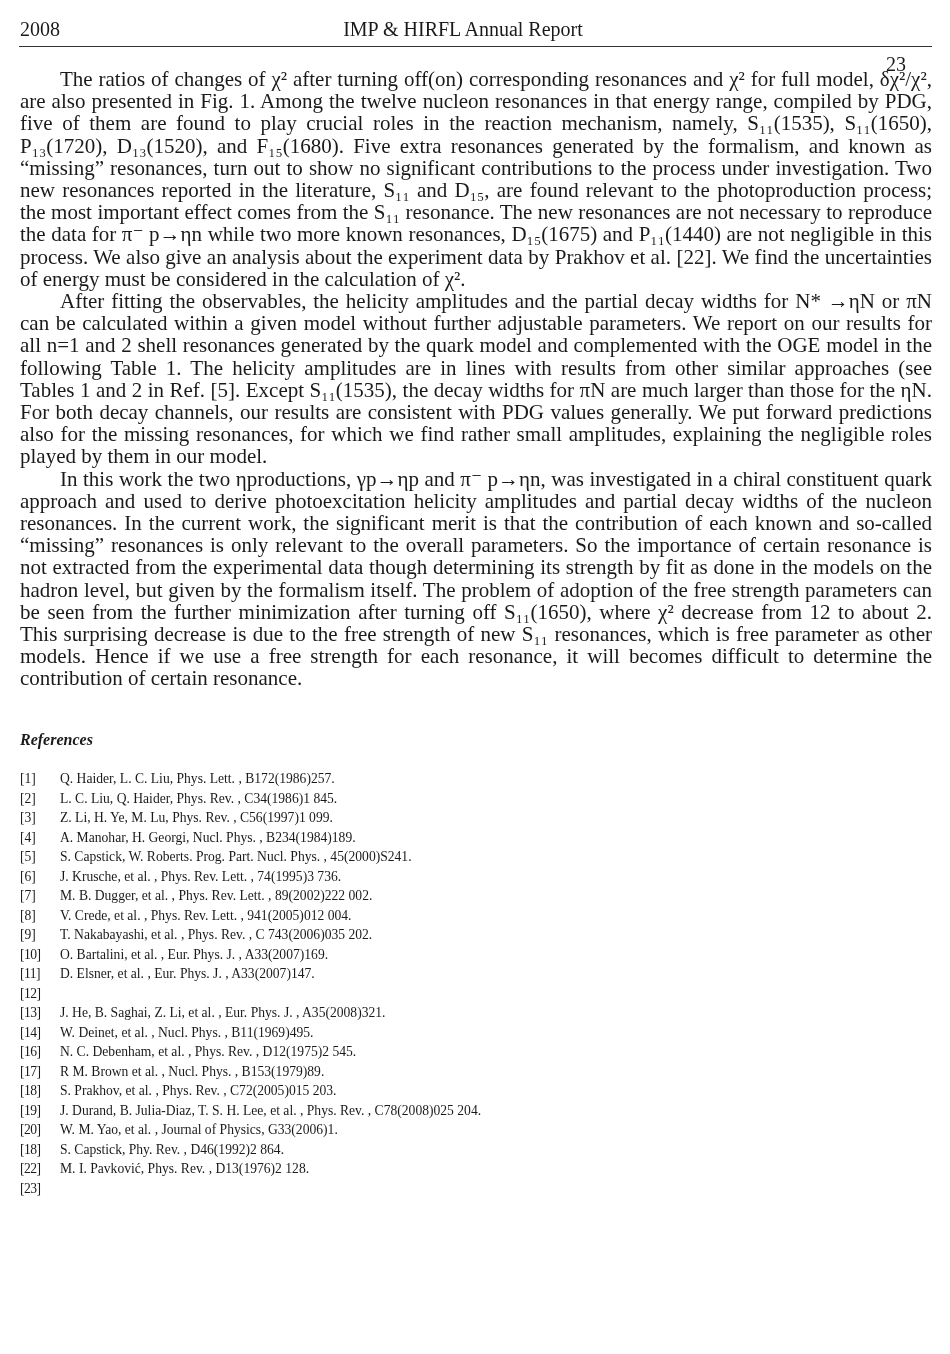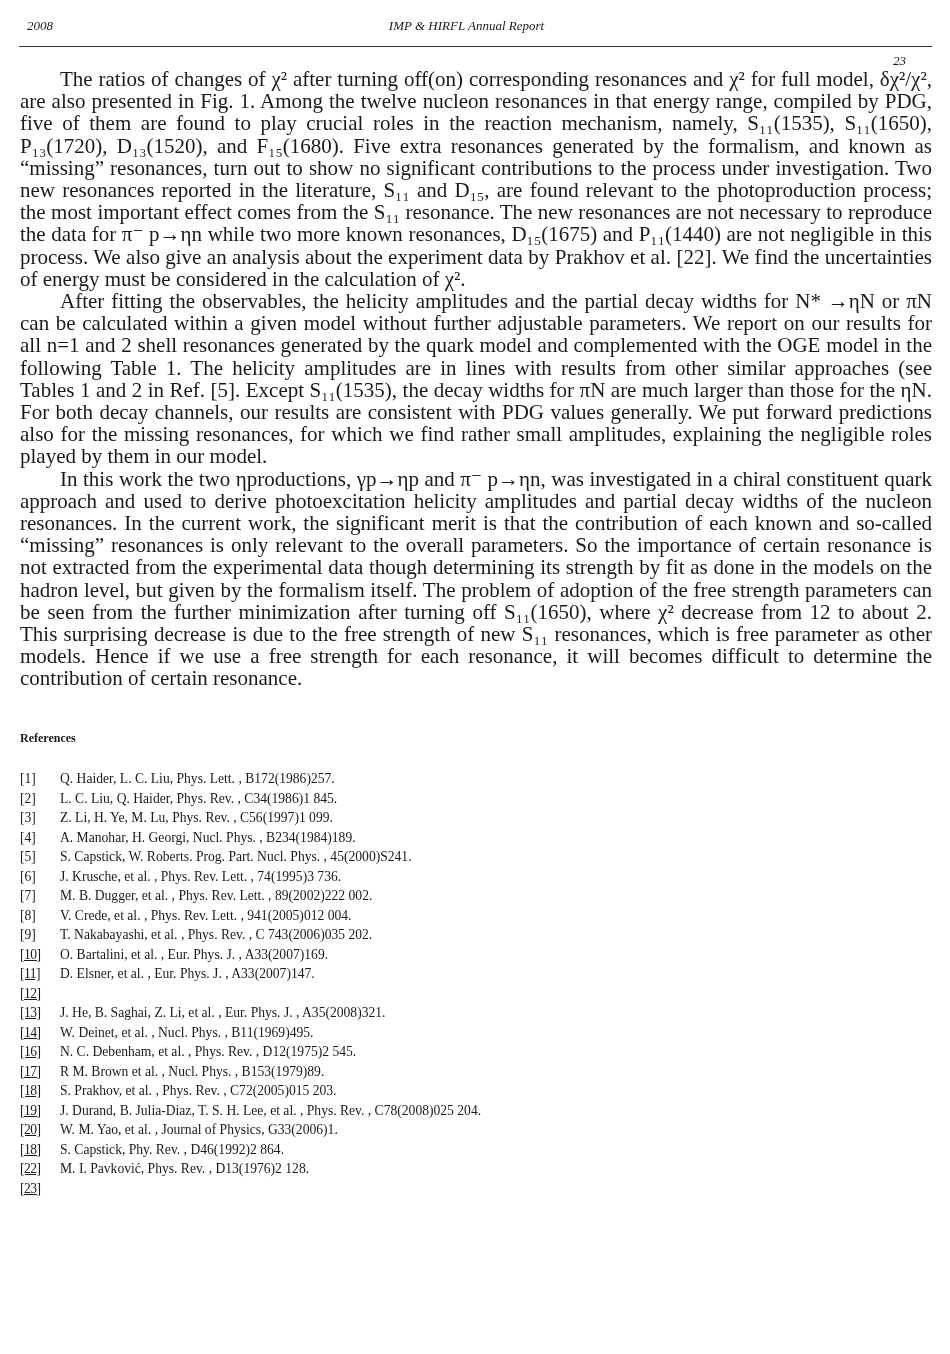--- a/index.html
+++ b/index.html
@@ -1,31 +1,31 @@
 <!DOCTYPE html>
 <html><head>
 <meta charset="utf-8">
 <style>
   html, body { margin: 0; padding: 0; background: #ffffff; }
   body { width: 950px; height: 1354px; position: relative; overflow: hidden;
     font-family: "Liberation Serif", "DejaVu Serif", serif; color: #1a1a1a; }
-  .header { position: absolute; top: 18px; left: 27px; right: 44px; height: 22px;
-    font-size: 13px; font-style: italic; }
+  .header { position: absolute; top: 18px; left: 20px; right: 44px; height: 22px;
+    font-size: 20px; }
   .header .year { position: absolute; left: 0; top: 0; }
   .header .title { position: absolute; left: 0; right: 0; top: 0; text-align: center; }
   .header .pageno { position: absolute; right: 0; top: 0; margin-top: 35px; }
   .rule { position: absolute; top: 46px; left: 19px; right: 18px; height: 1px; background: #333; }
   .body { position: absolute; top: 68px; left: 20px; right: 18px; font-size: 21px;
     line-height: 22.2px; text-align: justify; }
   .body p { margin: 0; text-indent: 40px; }
-  .refs-title { position: absolute; top: 731px; left: 20px; font-weight: bold; font-size: 12px; }
+  .refs-title { position: absolute; top: 731px; left: 20px; font-weight: bold; font-size: 16px; font-style: italic; }
   .refs { position: absolute; top: 769px; left: 20px; font-size: 13.6px; line-height: 19.5px; }
   .ref { display: flex; white-space: nowrap; }
   .ref .num { display: inline-block; width: 40px; }
-  .ref .num.two { width: 40px; letter-spacing: -0.5px; text-decoration: underline; }
+  .ref .num.two { width: 40px; letter-spacing: -0.5px; }
 </style>
 </head>
 <body>
 
 <div class="header">
   <span class="year">2008</span>
   <span class="title">IMP &amp; HIRFL Annual Report</span>
   <span class="pageno">23</span>
 </div>
 <div class="rule"></div>

